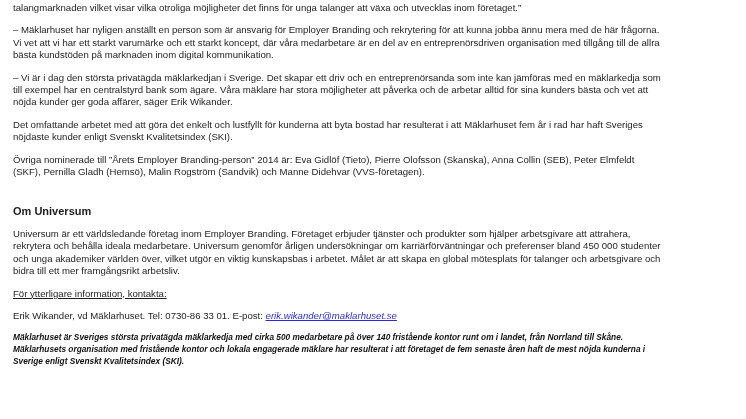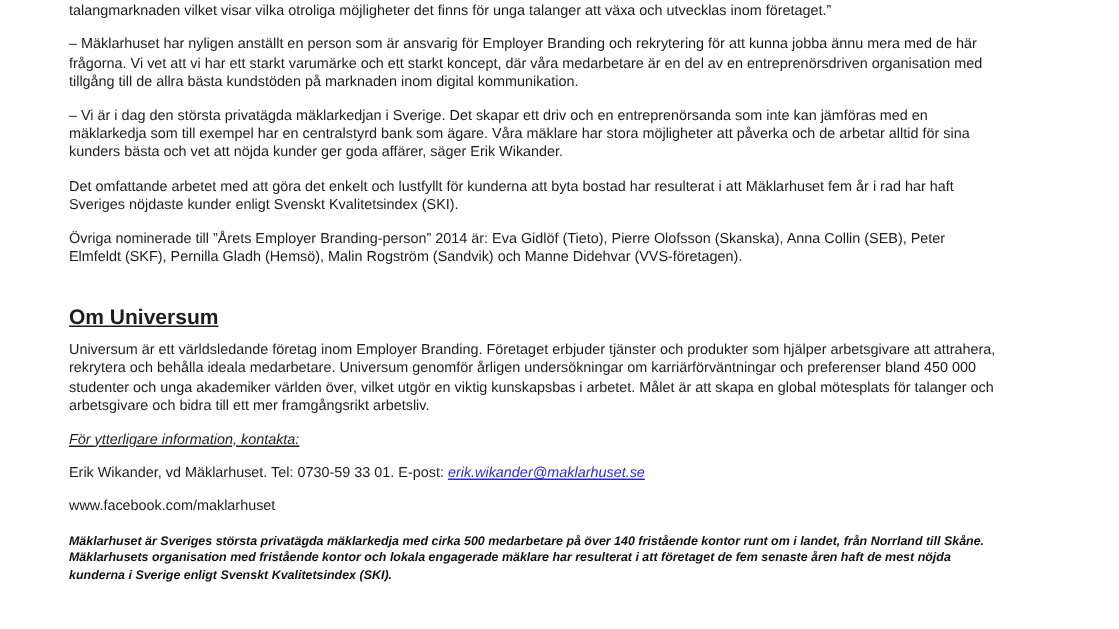--- a/index.html
+++ b/index.html
@@ -10,40 +10,38 @@
   body {
     width: 746px;
     height: 419px;
     overflow: hidden;
     font-family: "Liberation Sans", "DejaVu Sans", sans-serif;
     color: #1d1d1d;
   }
   .doc {
     box-sizing: border-box;
     width: 692px;
-    padding: 2px 28px 0 46px;
+    padding: 2px 28px 0 13px;
     font-size: 9.6px;
     line-height: 12.4px;
   }
   .doc p {
     margin: 0 0 10px 0;
   }
   .intro-fragment {
     margin-top: -2px;
   }
   .section-heading {
-    font-size: 14px;
+    font-size: 11px;
     line-height: 12.4px;
     font-weight: bold;
     margin: 27px 0 10px 0;
-    text-decoration: underline;
   }
   .contact-heading {
     text-decoration: underline;
-    font-style: italic;
   }
   .email-link {
     color: #2b2bd5;
     text-decoration: underline;
     cursor: pointer;
     font-style: italic;
   }
   .footer-boilerplate {
     margin-top: 26px;
     font-size: 8.3px;
@@ -67,20 +65,19 @@
   <p>Det omfattande arbetet med att göra det enkelt och lustfyllt för kunderna att byta bostad har resulterat i att Mäklarhuset fem år i rad har haft Sveriges nöjdaste kunder enligt Svenskt Kvalitetsindex (SKI).</p>
 
   <p>Övriga nominerade till ”Årets Employer Branding-person” 2014 är: Eva Gidlöf (Tieto), Pierre Olofsson (Skanska), Anna Collin (SEB), Peter Elmfeldt (SKF), Pernilla Gladh (Hemsö), Malin Rogström (Sandvik) och Manne Didehvar (VVS-företagen).</p>
 
   <h3 class="section-heading">Om Universum</h3>
 
   <p>Universum är ett världsledande företag inom Employer Branding. Företaget erbjuder tjänster och produkter som hjälper arbetsgivare att attrahera, rekrytera och behålla ideala medarbetare. Universum genomför årligen undersökningar om karriärförväntningar och preferenser bland 450 000 studenter och unga akademiker världen över, vilket utgör en viktig kunskapsbas i arbetet. Målet är att skapa en global mötesplats för talanger och arbetsgivare och bidra till ett mer framgångsrikt arbetsliv.</p>
 
   <p class="contact-heading">För ytterligare information, kontakta:</p>
 
-  <p><span>Erik Wikander, vd Mäklarhuset. Tel: 0730-59 33 01. E-post: </span><a class="email-link" href="#">erik.wikander@maklarhuset.se</a></p>
+  <p><span>Erik Wikander, vd Mäklarhuset. Tel: 0730-86 33 01. E-post: </span><a class="email-link" href="#">erik.wikander@maklarhuset.se</a></p>
 
 
-  <p>www.facebook.com/maklarhuset</p>
 
   <p class="footer-boilerplate">Mäklarhuset är Sveriges största privatägda mäklarkedja med cirka 500 medarbetare på över 140 fristående kontor runt om i landet, från Norrland till Skåne. Mäklarhusets organisation med fristående kontor och lokala engagerade mäklare har resulterat i att företaget de fem senaste åren haft de mest nöjda kunderna i Sverige enligt Svenskt Kvalitetsindex (SKI).</p>
 
 </div>
 
 </body></html>

